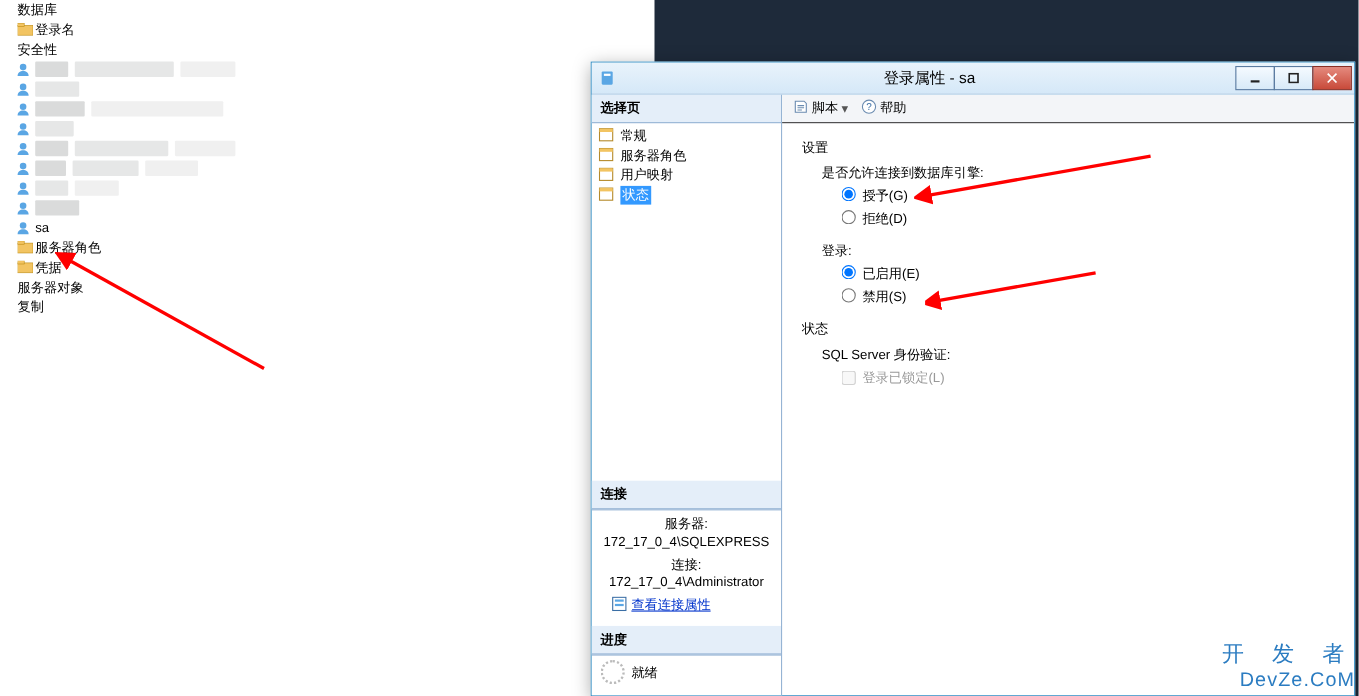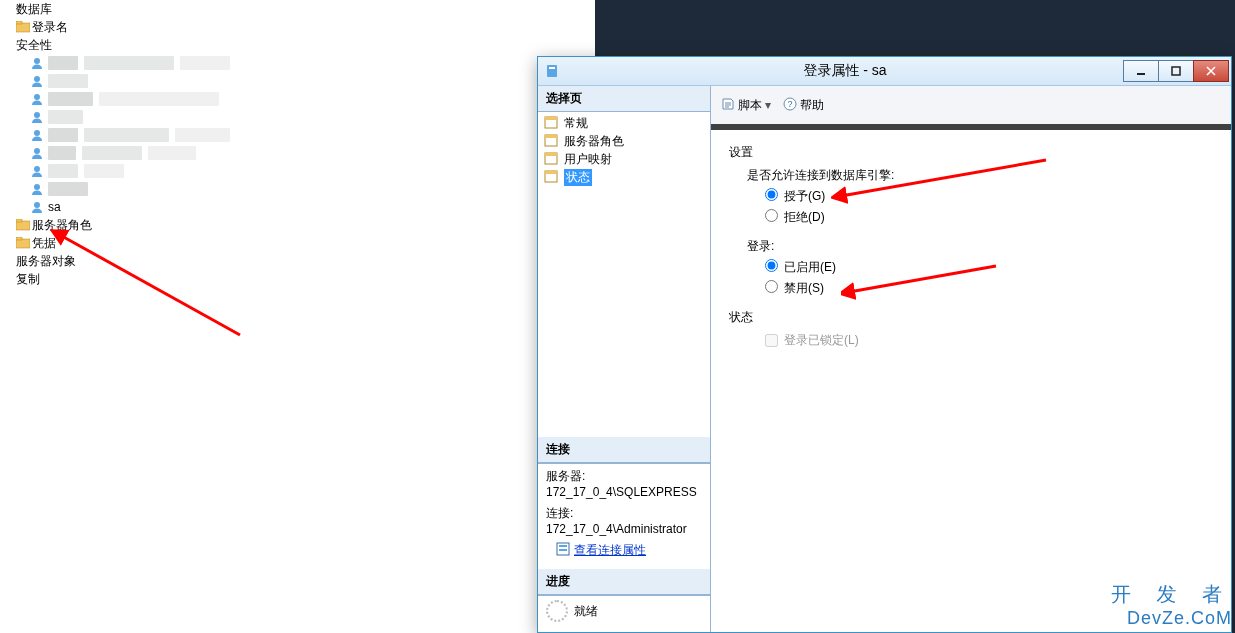--- a/index.html
+++ b/index.html
@@ -3,21 +3,21 @@
 <meta charset="utf-8">
 <style>
   * { box-sizing: border-box; }
   html, body { margin: 0; padding: 0; font-family: "Microsoft YaHei", "SimSun", Tahoma, sans-serif; font-size: 12px; color: #000; }
   body { width: 1235px; height: 633px; background: #fff; position: relative; overflow: hidden; }
 
   
   .tree { position: absolute; left: 0; top: 0; width: 595px; height: 633px; background: #fff; }
   .tree-row { display: flex; align-items: center; height: 18px; padding-left: 0; white-space: nowrap; }
   .tree-row.l1 { padding-left: 16px; }
-  .tree-row.l2 { padding-left: 30px; }
+  .tree-row.l2 { padding-left: 14px; }
   .folder-icon { width: 14px; height: 12px; margin-right: 2px; display: inline-block; }
   .folder-icon svg { width: 14px; height: 12px; display: block; }
   .user-icon { width: 14px; height: 14px; margin-right: 4px; display: inline-block; }
   .user-icon svg { width: 14px; height: 14px; display: block; }
   .blur1, .blur2, .blur3 { display: inline-block; height: 14px; border-radius: 1px; }
   .blur1 { background: #dadbdb; }
   .blur2 { background: #e6e7e7; }
   .blur3 { background: #f0f0f0; }
 
   
@@ -41,30 +41,30 @@
 
   
   .selpanel { width: 173px; border-right: 1px solid #96b4d4; background: #fff; display: flex; flex-direction: column; font-size: 12px; }
   .panel-hdr { background: #e4eef9; border-bottom: 1px solid #96b4d4; padding: 4px 8px; font-weight: bold; }
   .page-list { padding: 2px 0; }
   .page-item { display: flex; align-items: center; padding: 1px 6px; cursor: default; height: 18px; }
   .page-item .pic { width: 16px; height: 14px; margin-right: 4px; }
   .page-item .pic svg { width: 16px; height: 14px; display: block; }
   .page-item.selected span.lbl { background: #3399ff; color: #fff; padding: 0 2px; }
   .selpanel .flex-spacer { flex: 1; }
-  .conn-sec { padding: 4px 8px 10px; border-top: 1px solid #96b4d4; }
+  .conn-sec { padding: 4px 8px 10px; border-top: 1px solid #96b4d4; text-align: center; }
   .conn-sec .lblh { font-size: 12px; }
   .conn-sec .val { margin-bottom: 6px; }
   .conn-sec a { color: #0033cc; text-decoration: underline; }
   .conn-link-row { display: flex; align-items: center; gap: 4px; margin-top: 4px; padding-left: 10px; }
   .spin { width: 22px; height: 22px; border: 2px dotted #bbb; border-radius: 50%; display: inline-block; margin-right: 6px; }
 
   
   .content { flex: 1; display: flex; flex-direction: column; }
-  .toolbar { height: 44px; border-bottom: 6px solid #404040; display: flex; align-items: center; padding: 0 6px; gap: 4px; background: #f3f5f8; }
+  .toolbar { height: 26px; border-bottom: 1px solid #404040; display: flex; align-items: center; padding: 0 6px; gap: 4px; background: #f3f5f8; }
   .tool-btn { display: flex; align-items: center; gap: 3px; padding: 2px 4px; }
   .tool-btn svg { width: 14px; height: 14px; }
   .tool-sep { width: 6px; color: #555; }
   .form-area { padding: 14px 18px; position: relative; }
   .form-area .group { margin-bottom: 12px; }
   .form-area .gtitle { margin-bottom: 6px; }
   .form-area .sub { margin-left: 18px; margin-bottom: 4px; }
   .radio-row { display: flex; align-items: flex-start; gap: 6px; margin-left: 36px; margin-top: 4px; }
   .radio-row input { margin: 0; }
   .cb-row { display: flex; align-items: center; gap: 6px; margin-left: 36px; margin-top: 4px; color: #999; }
@@ -358,20 +358,21 @@
             <span>已启用(E)</span>
           </label>
           <label class="radio-row">
             <input type="radio" name="login" style="">
             <span>禁用(S)</span>
           </label>
         </div>
 
         <div class="group">
           <div class="gtitle">状态</div>
+          <div class="sub">SQL Server 身份验证:</div>
           <label class="cb-row">
             <input type="checkbox" disabled="" style="">
             <span>登录已锁定(L)</span>
           </label>
         </div>
 
         <svg class="content-arrow" style="left:120px;top:26px;width:220px;height:50px" viewBox="0 0 220 50">
           <defs>
               <marker id="ah2" markerWidth="10" markerHeight="10" refX="2" refY="3" orient="auto">
                 <path d="M0 0 L6 3 L0 6 Z" fill="#f00"></path>

